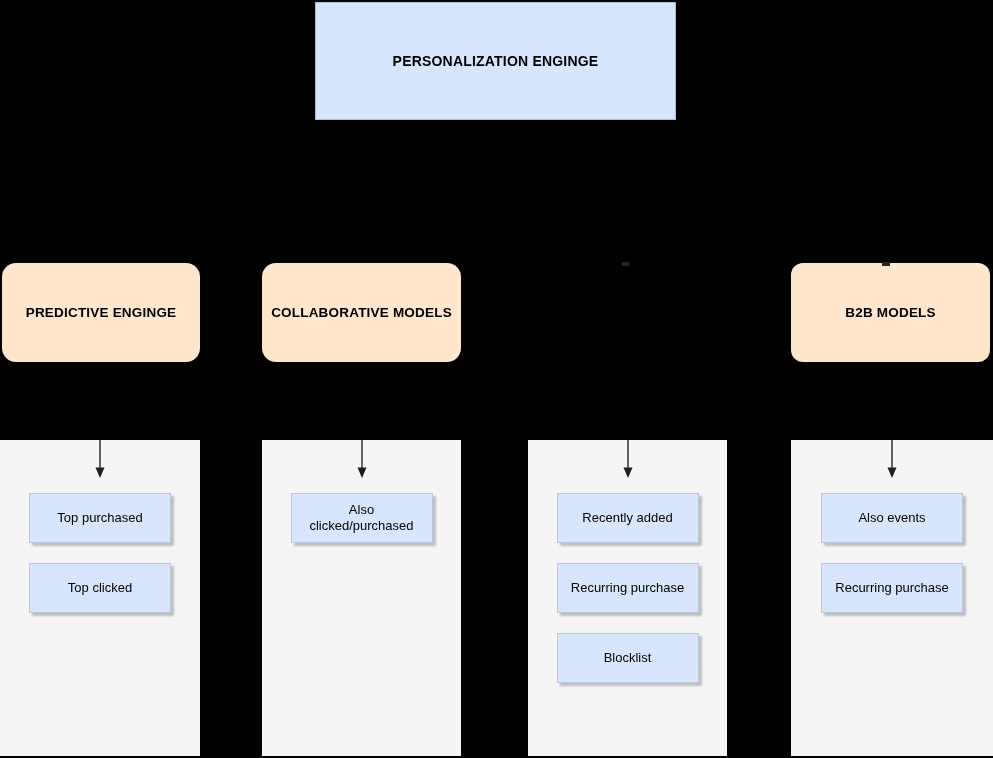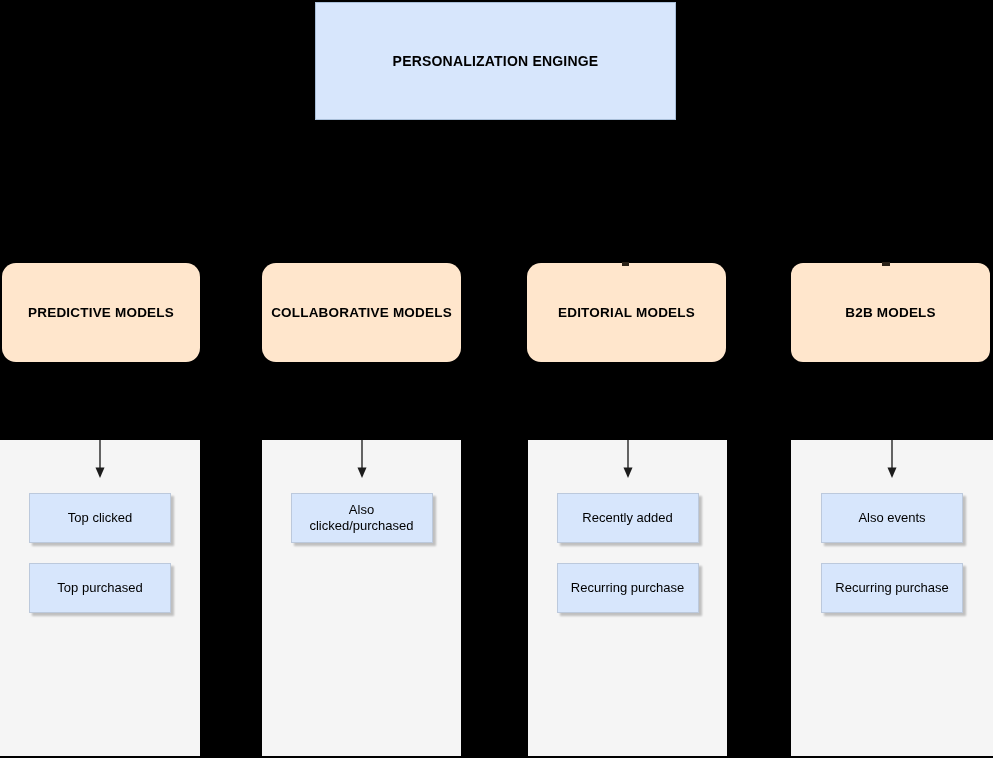--- a/index.html
+++ b/index.html
@@ -96,33 +96,33 @@
 <div class="canvas">
 
   <div class="engine-box">
     <span class="engine-label">PERSONALIZATION ENGINGE</span>
   </div>
 
   <div id="columns">
   <div class="col col-0">
 
     <div class="header-box">
-      <span class="header-label">PREDICTIVE MODELS</span>
+      <span class="header-label">PREDICTIVE ENGINGE</span>
     </div>
     <div class="panel">
       <svg class="arrow" width="12" height="39" viewBox="0 0 12 39">
         <line x1="6" y1="0" x2="6" y2="28" stroke="var(--arrow, #3f3f3f)" stroke-width="1.6"></line>
         <path d="M 6 38 L 1.5 27.5 L 10.5 27.5 Z" fill="#1c1c1c"></path>
       </svg>
       <div class="items">
             <div class="item">
-              <span class="item-label">Top clicked</span>
+              <span class="item-label">Top purchased</span>
             </div>
             <div class="item">
-              <span class="item-label">Top purchased</span>
+              <span class="item-label">Top clicked</span>
             </div>
           </div>
     </div>
   </div>
 
   <div class="col col-1">
 
     <div class="header-box">
       <span class="header-label">COLLABORATIVE MODELS</span>
     </div>
@@ -135,34 +135,34 @@
             <div class="item">
               <span class="item-label">Also
 clicked/purchased</span>
             </div>
           </div>
     </div>
   </div>
 
   <div class="col col-2">
     <div class="notch"></div>
-    <div class="header-box">
-      <span class="header-label">EDITORIAL MODELS</span>
-    </div>
     <div class="panel">
       <svg class="arrow" width="12" height="39" viewBox="0 0 12 39">
         <line x1="6" y1="0" x2="6" y2="28" stroke="var(--arrow, #3f3f3f)" stroke-width="1.6"></line>
         <path d="M 6 38 L 1.5 27.5 L 10.5 27.5 Z" fill="#1c1c1c"></path>
       </svg>
       <div class="items">
             <div class="item">
               <span class="item-label">Recently added</span>
             </div>
             <div class="item">
               <span class="item-label">Recurring purchase</span>
+            </div>
+            <div class="item">
+              <span class="item-label">Blocklist</span>
             </div>
           </div>
     </div>
   </div>
 
   <div class="col col-3">
     <div class="notch"></div>
     <div class="header-box">
       <span class="header-label">B2B MODELS</span>
     </div>

